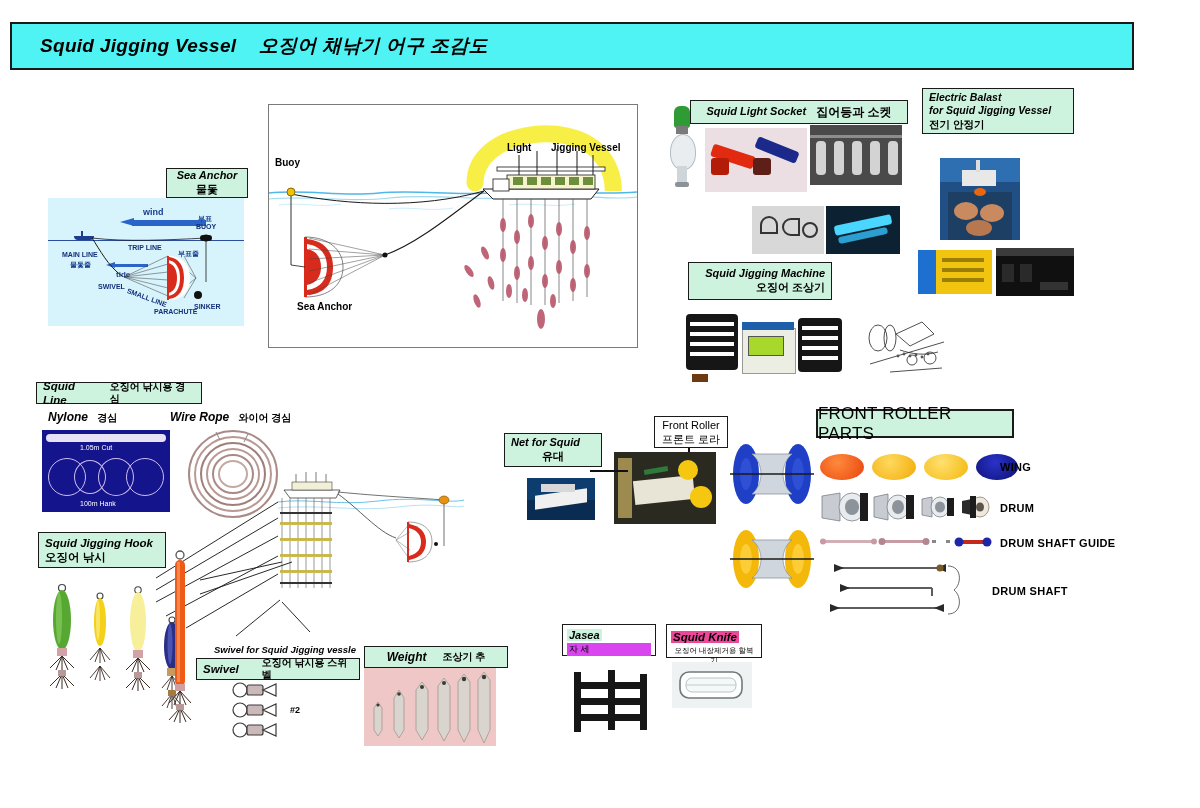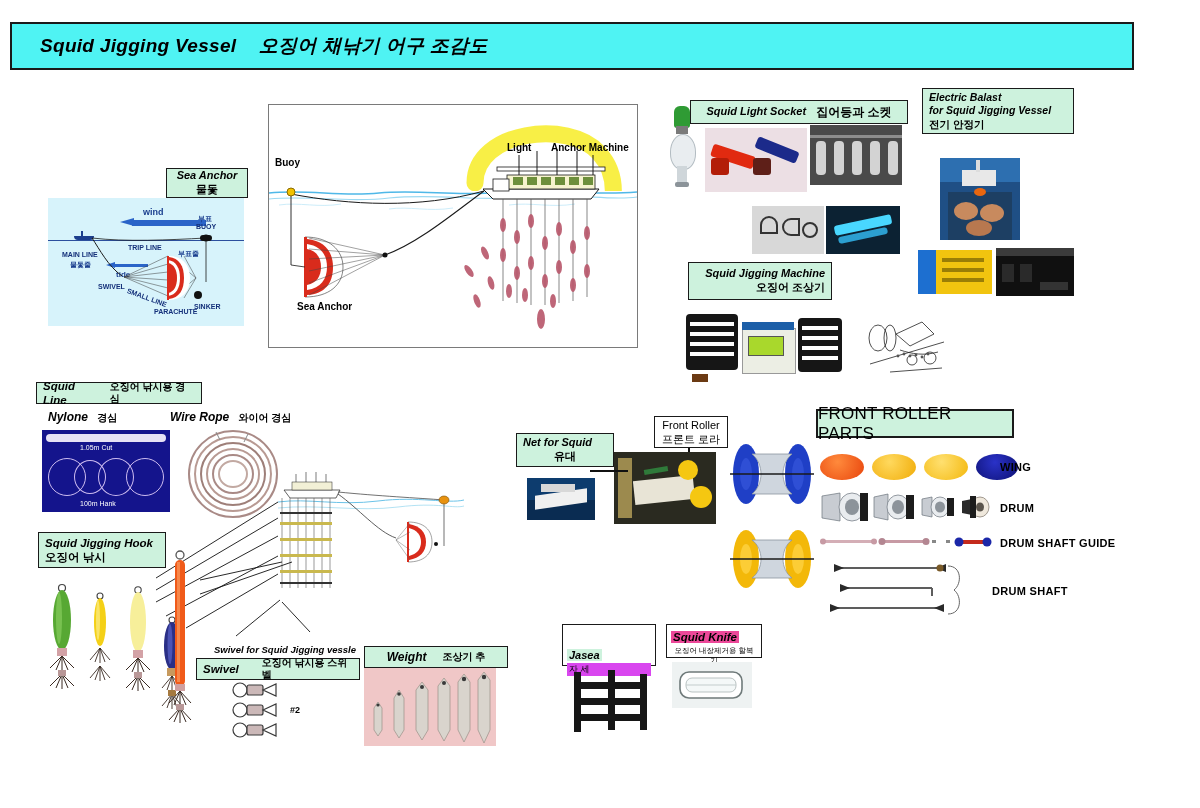--- a/index.html
+++ b/index.html
@@ -215,21 +215,21 @@
         <ellipse cx="256" cy="190" rx="3" ry="7"></ellipse>
         <ellipse cx="272" cy="214" rx="4" ry="10"></ellipse>
         <ellipse cx="208" cy="196" rx="3" ry="7" transform="rotate(-20 208 196)"></ellipse>
         <ellipse cx="284" cy="196" rx="3" ry="7"></ellipse>
       </g>
     </g>
   </svg>
   <div class="scene-label" style="left:6px;top:52px;">Buoy</div>
   <div class="scene-label" style="left:28px;top:196px;">Sea Anchor</div>
   <div class="scene-label" style="left:238px;top:37px;">Light</div>
-  <div class="scene-label" style="left:282px;top:37px;">Anchor Machine</div>
+  <div class="scene-label" style="left:282px;top:37px;">Jigging Vessel</div>
 </div>
 
 <div class="abs cap" style="left:690px;top:100px;width:218px;height:24px;flex-direction:row;align-items:center;">
   <span style="font-size:11px;">Squid Light   Socket</span>
   <span class="kr" style="font-size:12px;margin-left:10px;">집어등과 소켓</span>
 </div>
 
 <div class="abs" style="left:668px;top:106px;width:28px;height:86px;">
   <div class="abs" style="left:6px;top:0;width:16px;height:22px;background:#2f9b34;border-radius:6px 6px 3px 3px;"></div>
   <div class="abs" style="left:8px;top:20px;width:12px;height:8px;background:#7a7a7a;"></div>
@@ -568,21 +568,21 @@
       <circle cx="14" cy="37" r="1.6"></circle>
         <circle cx="35" cy="26" r="1.8"></circle>
       <circle cx="58" cy="19" r="2"></circle>
         <circle cx="80" cy="15" r="2"></circle>
       <circle cx="100" cy="11" r="2.2"></circle>
         <circle cx="120" cy="9" r="2.2"></circle>
     </g>
   </svg>
 </div>
 
-<div class="abs cap" style="left:516px;top:433px;width:98px;height:34px;font-size:11px;">
+<div class="abs cap" style="left:504px;top:433px;width:98px;height:34px;font-size:11px;">
   <div>Net for Squid</div>
   <div class="kr" style="align-self:center;">유대</div>
 </div>
 <div class="abs capw" style="left:654px;top:416px;width:74px;height:32px;">
   <div>Front Roller</div>
   <div>프론트 로라</div>
 </div>
 <div class="abs" style="left:684px;top:448px;width:9px;height:26px;">
   <div class="abs" style="left:3.5px;top:0;width:2px;height:18px;background:#111;"></div>
   <div class="abs" style="left:0;top:17px;width:0;height:0;border-left:4.5px solid transparent;
@@ -695,21 +695,21 @@
       <path d="M10,44 L20,48 L10,52 Z"></path>
         <path d="M124,44 L114,48 L124,52 Z"></path>
     </g>
     <circle cx="120" cy="8" r="3.5" fill="#7a5a28"></circle>
     <path d="M128,6 C142,6 142,24 134,30 C142,36 142,54 128,54" stroke="#666" stroke-width="1" fill="none"></path>
   </svg>
 </div>
 <div class="frp-lab" style="left:992px;top:585px;">DRUM SHAFT</div>
 
 <div class="abs" style="left:562px;top:624px;width:94px;height:32px;border:1.5px solid #1a1a1a;
-            box-sizing:border-box;background:#fff;padding:20px 4px;">
+            box-sizing:border-box;background:#fff;padding:0 4px;">
   <div style="font-size:11px;font-weight:bold;font-style:italic;background:#cdf2dd;display:inline-block;padding:0 2px;">Jasea</div>
   <div style="font-size:9px;background:#d946ef;display:block;padding:0 2px;">자 세</div>
 </div>
 <div class="abs" style="left:568px;top:668px;width:86px;height:68px;">
   <svg width="86" height="68">
     <g fill="#161616">
       <rect x="6" y="4" width="7" height="60"></rect>
       <rect x="40" y="2" width="7" height="60"></rect>
       <rect x="72" y="6" width="7" height="56"></rect>
       <rect x="10" y="14" width="64" height="7"></rect>

